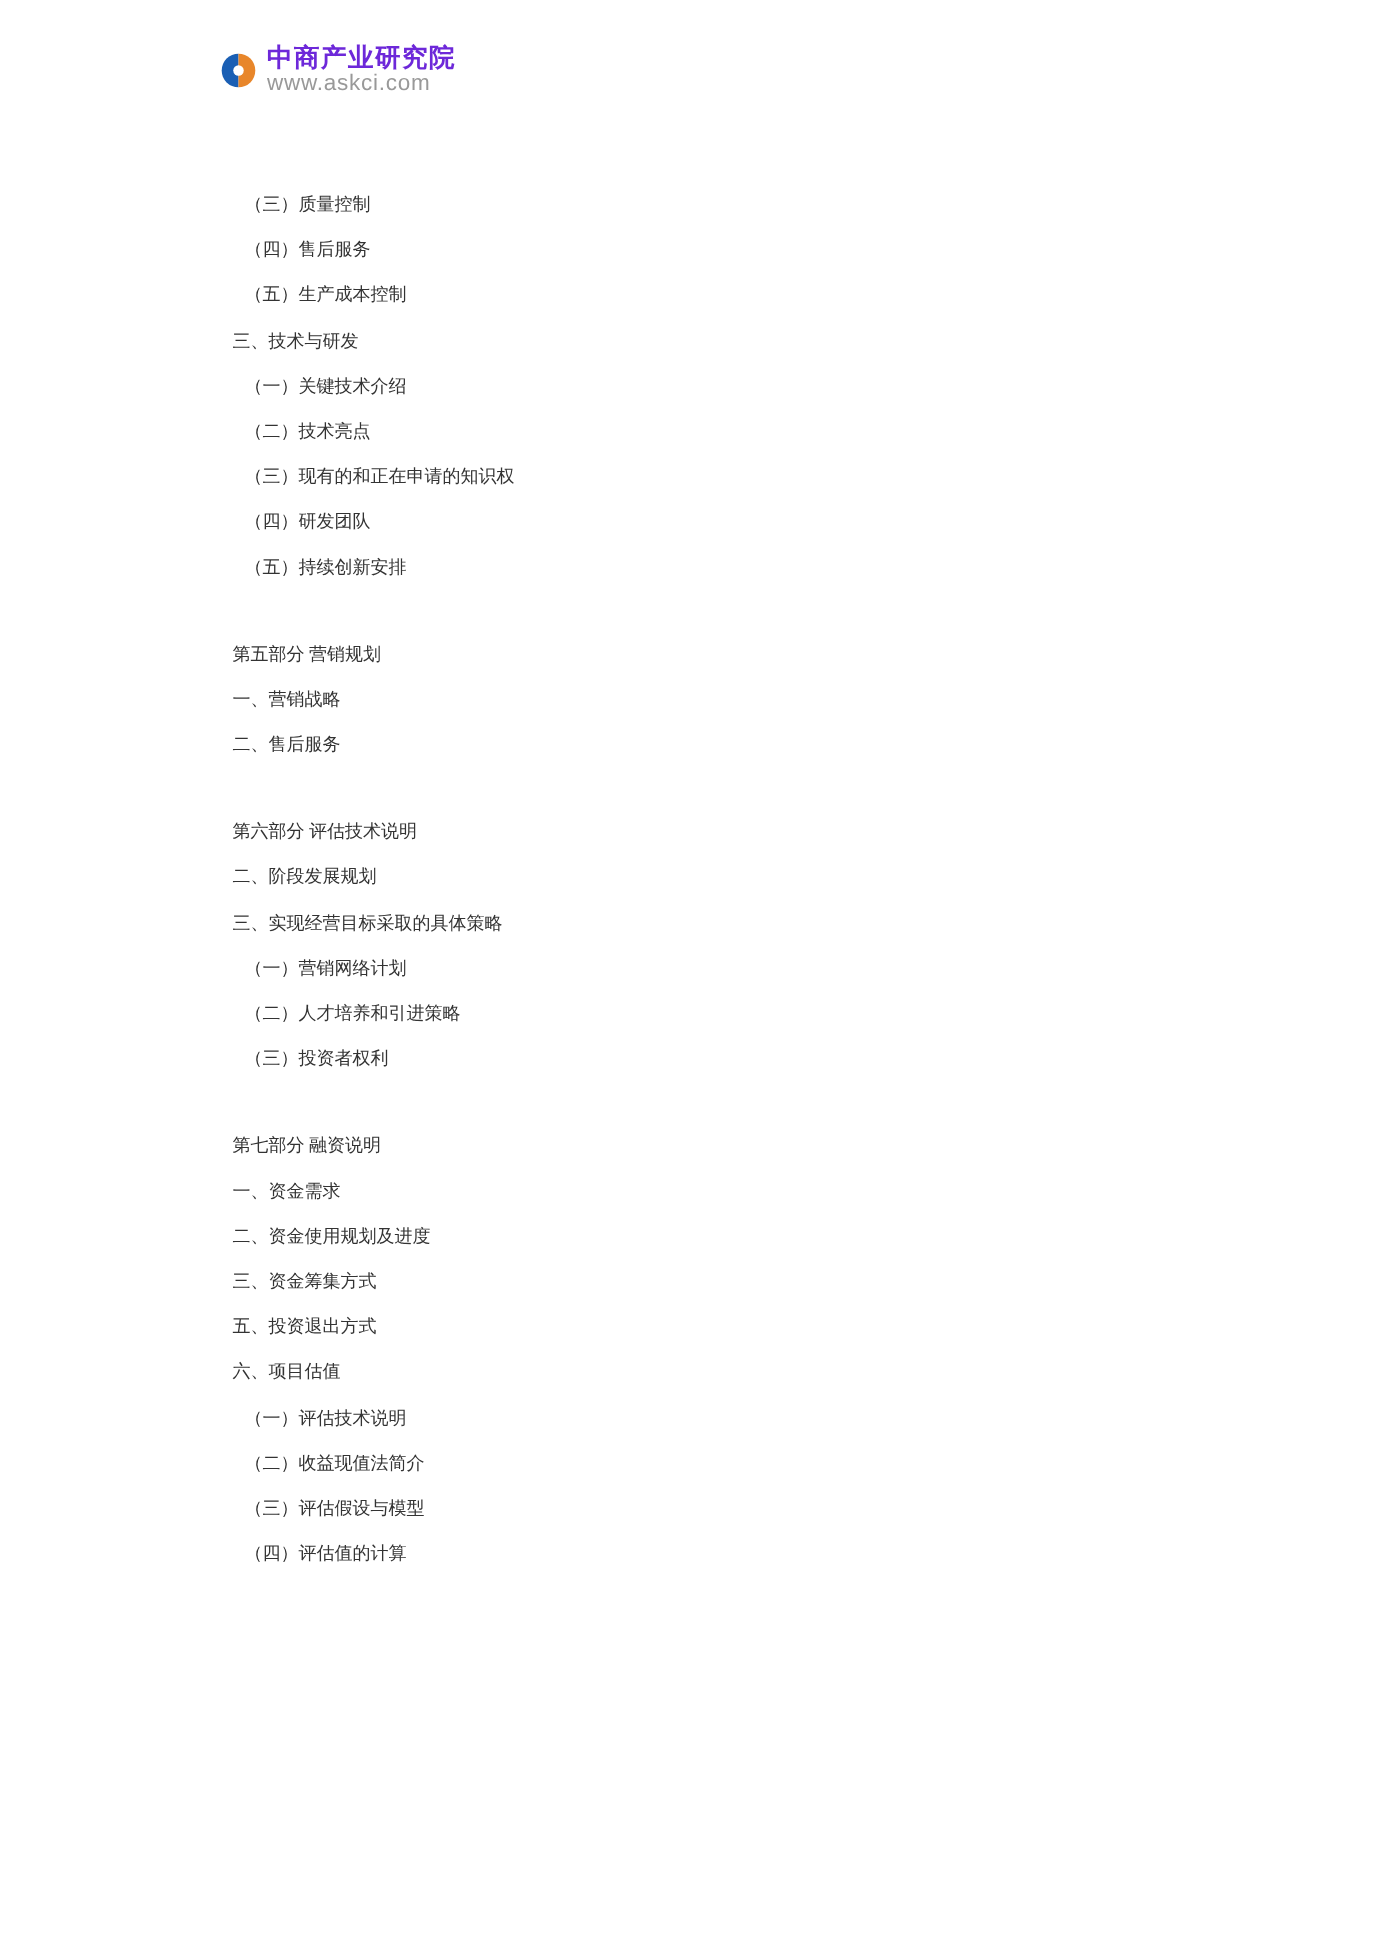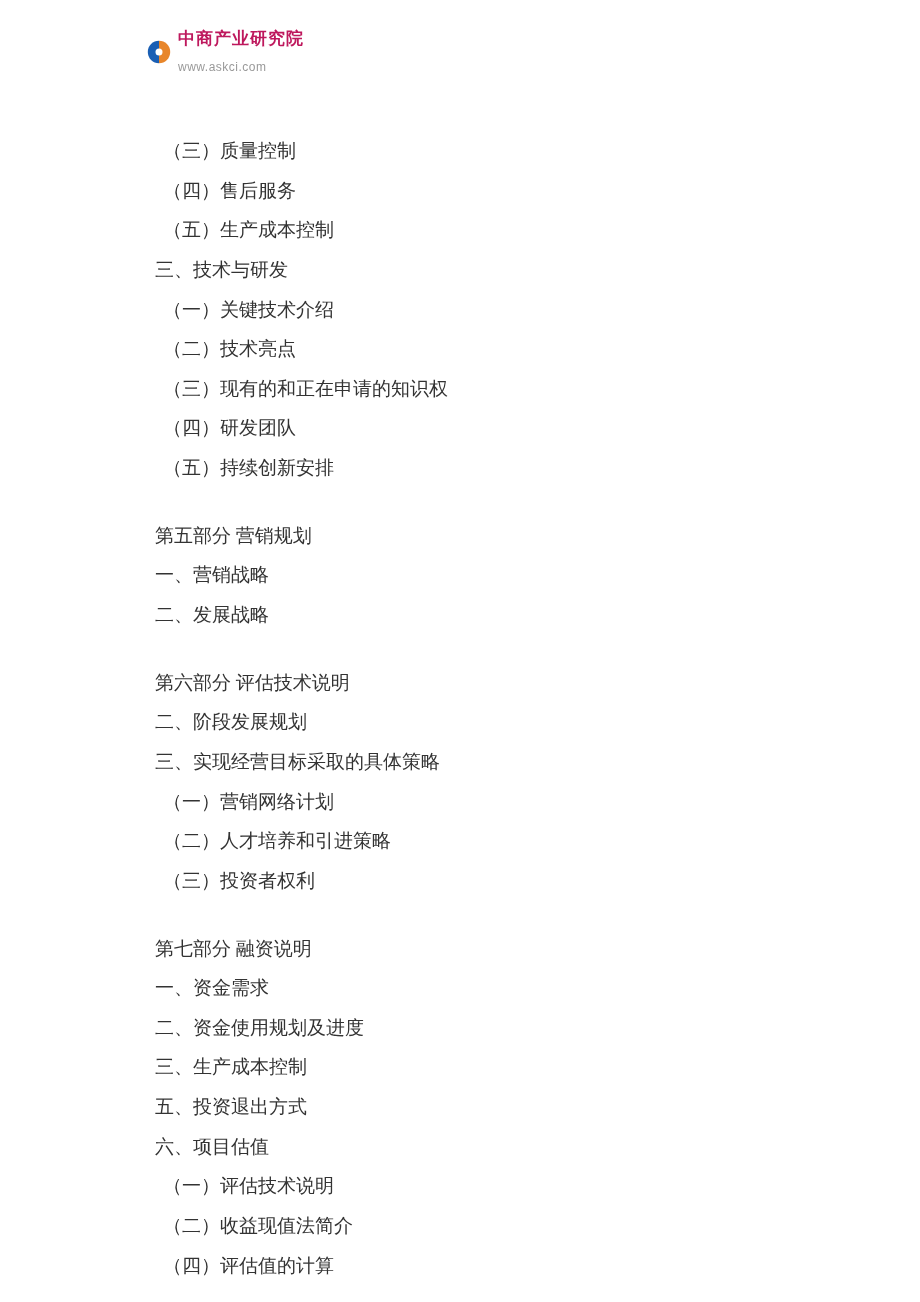--- a/index.html
+++ b/index.html
@@ -34,33 +34,33 @@
       height: 100%;
     }
     .logo-text {
       display: flex;
       flex-direction: column;
       line-height: 1;
     }
     .logo-title {
       font-size: 17px;
       font-weight: bold;
-      color: #be185d;
+      color: #6d28d9;
       font-family: "Microsoft YaHei", sans-serif;
       letter-spacing: 1px;
     }
     .logo-subtitle {
-      font-size: 12px;
+      font-size: 15px;
       color: #999;
       font-family: Arial, sans-serif;
       letter-spacing: 0.5px;
-      margin-top: 14px;
+      margin-top: 1px;
     }
     .content {
-      font-size: 19px;
+      font-size: 12px;
       line-height: 1.35;
     }
     .line {
       margin-bottom: 14px;
       color: #333;
     }
     .indent {
       padding-left: 8px;
     }
     .section-gap {
@@ -90,30 +90,31 @@
       <div class="line indent">（四）售后服务</div>
       <div class="line indent">（五）生产成本控制</div>
       <div class="line">三、技术与研发</div>
       <div class="line indent">（一）关键技术介绍</div>
       <div class="line indent">（二）技术亮点</div>
       <div class="line indent">（三）现有的和正在申请的知识权</div>
       <div class="line indent">（四）研发团队</div>
       <div class="line indent">（五）持续创新安排</div>
       <div class="line section-gap">第五部分  营销规划</div>
       <div class="line">一、营销战略</div>
-      <div class="line">二、发展战略</div>
+      <div class="line">二、售后服务</div>
       <div class="line section-gap">第六部分  评估技术说明</div>
       <div class="line">二、阶段发展规划</div>
       <div class="line">三、实现经营目标采取的具体策略</div>
       <div class="line indent">（一）营销网络计划</div>
       <div class="line indent">（二）人才培养和引进策略</div>
       <div class="line indent">（三）投资者权利</div>
       <div class="line section-gap">第七部分  融资说明</div>
       <div class="line">一、资金需求</div>
       <div class="line">二、资金使用规划及进度</div>
-      <div class="line">三、生产成本控制</div>
+      <div class="line">三、资金筹集方式</div>
       <div class="line">五、投资退出方式</div>
       <div class="line">六、项目估值</div>
       <div class="line indent">（一）评估技术说明</div>
       <div class="line indent">（二）收益现值法简介</div>
+      <div class="line indent">（三）评估假设与模型</div>
       <div class="line indent">（四）评估值的计算</div>
     </div>
 </div>
 
 </body></html>

